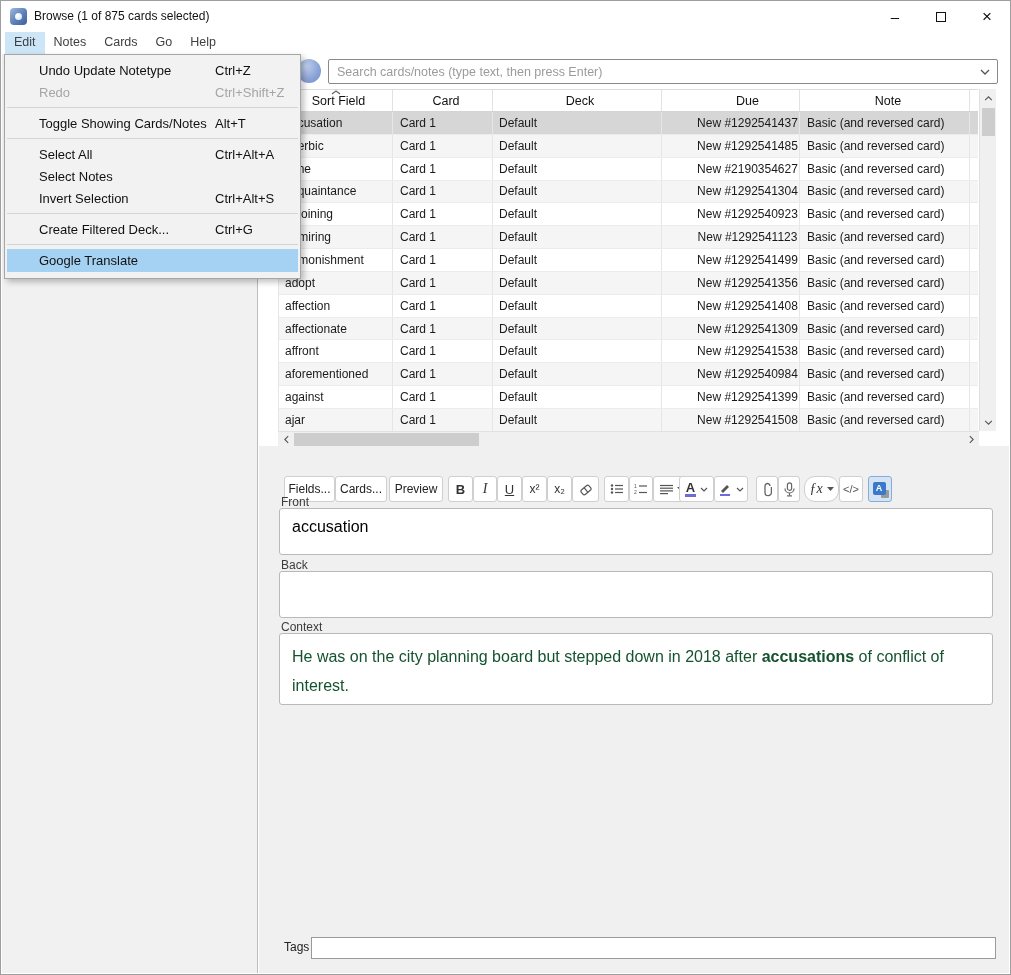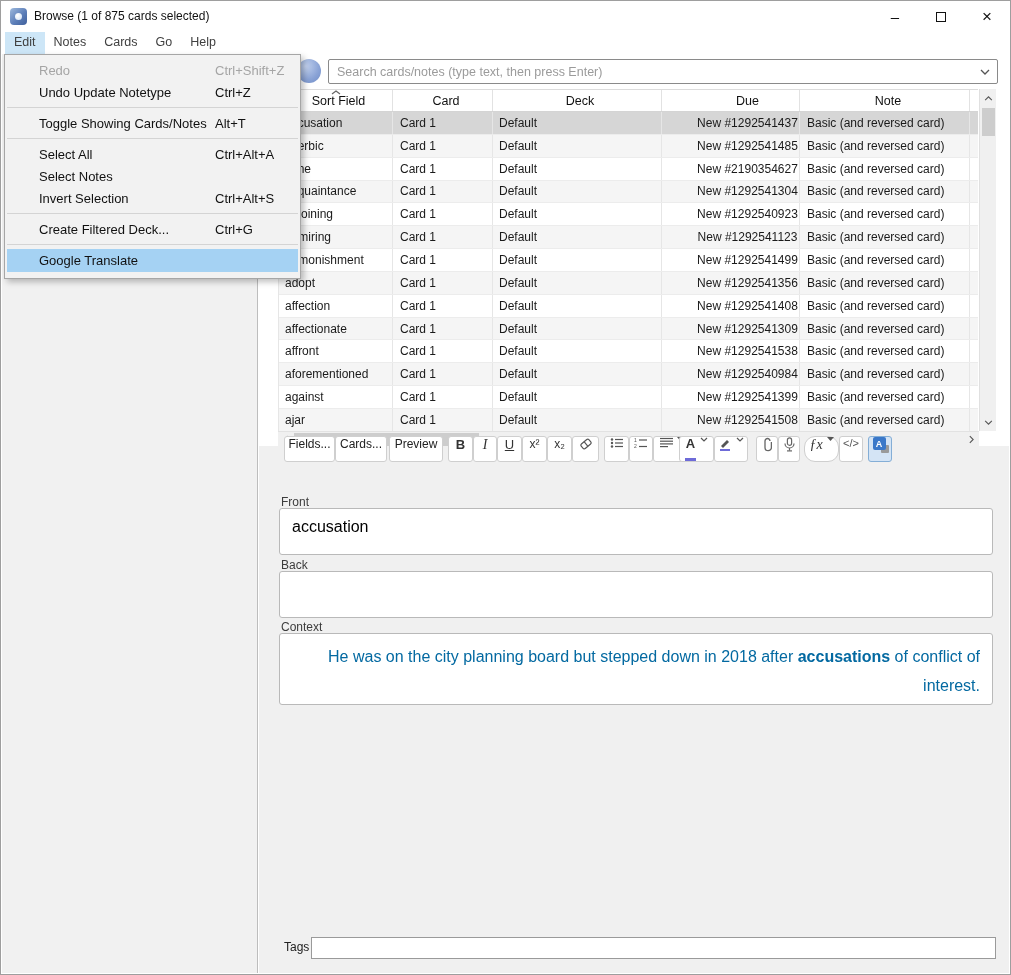--- a/index.html
+++ b/index.html
@@ -55,40 +55,40 @@
   .c2{width:169px;padding-left:6px;}
   .c3{width:138px;justify-content:center;padding-left:34px;}
   .c4{width:170px;padding-left:7px;}
   
   .vscroll{position:absolute;left:720px;top:35px;width:17px;height:342px;background:#f0f0f0;border-left:1px solid #e0e0e0;}
   .vthumb{position:absolute;left:2px;top:19px;width:13px;height:28px;background:#cdcdcd;}
   .sarrow{position:absolute;display:flex;align-items:center;justify-content:center;color:#555;}
   .hscroll{position:absolute;left:19px;top:377px;width:701px;height:15px;background:#f0f0f0;border-top:1px solid #e2e2e2;}
   .hthumb{position:absolute;left:16px;top:1px;width:185px;height:13px;background:#cdcdcd;}
   
-  .tb-btn{position:absolute;top:382px;height:26px;background:#fff;border:1px solid #cfcfcf;border-radius:3px;
-    display:flex;justify-content:center;font-size:12px;color:#333;}
+  .tb-btn{position:absolute;top:422px;height:26px;background:#fff;border:1px solid #cfcfcf;border-radius:3px;
+    display:flex;align-items:center;justify-content:center;font-size:12px;color:#333;}
   .tb-label{font-size:12px;color:#222;}
   .tb-bold{font-weight:bold;font-size:13px;}
   .tb-italic{font-style:italic;font-family:"Liberation Serif",serif;font-size:14px;}
   .tb-under{text-decoration:underline;font-size:13px;}
   .tb-script{font-size:12px;}
   .caret-pad{margin-left:4px;}
   .color-A{font-size:13px;font-weight:bold;color:#333;border-bottom:3px solid #6e6bd8;line-height:13px;padding:0 1px;}
   .tb-translate{background:#d4e4f5;border-color:#84aed6;}
   .gt-badge{position:relative;width:15px;height:15px;}
   .gt-badge .gray{position:absolute;right:-1px;bottom:-1px;width:8px;height:8px;background:#9a9a9a;border-radius:1px;}
   .gt-badge .blue{position:absolute;left:0;top:0;width:13px;height:13px;background:#3a78c9;border-radius:2px;
     color:#fff;font-size:9px;font-weight:bold;display:flex;align-items:center;justify-content:center;}
   
   .field-label{position:absolute;left:22px;font-size:12px;color:#3c3c3c;}
   .field-box{position:absolute;left:20px;width:714px;background:#fff;border:1px solid #b9b9b9;border-radius:3px;}
   .front-box{top:454px;height:47px;padding:9px 12px;font-size:16px;color:#000;}
   .back-box{top:517px;height:47px;}
-  .context-box{top:579px;height:72px;padding:8px 12px;font-size:16px;color:#0369a1;line-height:29px;text-align:right;}
+  .context-box{top:579px;height:72px;padding:8px 12px;font-size:16px;color:#14532d;line-height:29px;}
   .tags-label{position:absolute;left:25px;top:886px;font-size:12px;color:#222;}
   .tags-input{position:absolute;left:52px;top:883px;width:685px;height:22px;background:#fff;border:1px solid #9a9a9a;}
   
   .menu-popup{position:absolute;left:3px;top:53px;width:297px;background:#f2f2f2;border:1px solid #a6a6a6;
     box-shadow:3px 3px 6px rgba(0,0,0,0.25);padding:4px 0 6px 0;z-index:20;}
   .menu-item{position:relative;height:22px;display:flex;align-items:center;padding-left:34px;font-size:13px;color:#111;}
   .mi-shortcut{position:absolute;left:210px;font-size:13px;color:#111;}
   .menu-item.disabled,.menu-item.disabled .mi-shortcut{color:#a5a5a5;}
   .menu-item.highlighted{background:#a5d2f3;margin:0 2px;padding-left:32px;height:23px;}
   .menu-sep{height:1px;background:#d4d4d4;margin:4px 2px;}
@@ -431,27 +431,27 @@
     <div class="field-label" style="top:566px;">Context</div>
     <div class="field-box context-box">
       <span>He was on the city planning board but stepped down in 2018 after </span><b>accusations</b><span> of conflict of interest.</span>
     </div>
 
     <div class="tags-label">Tags</div>
     <div class="tags-input"><span></span></div>
   </div>
 
   <div class="menu-popup">
+      <div class="menu-item">
+        <span class="mi-label">Undo Update Notetype</span>
+        <span class="mi-shortcut">Ctrl+Z</span>
+      </div>
       <div class="menu-item disabled">
         <span class="mi-label">Redo</span>
         <span class="mi-shortcut">Ctrl+Shift+Z</span>
-      </div>
-      <div class="menu-item">
-        <span class="mi-label">Undo Update Notetype</span>
-        <span class="mi-shortcut">Ctrl+Z</span>
       </div>
       <div class="menu-sep"></div>
       <div class="menu-item">
         <span class="mi-label">Toggle Showing Cards/Notes</span>
         <span class="mi-shortcut">Alt+T</span>
       </div>
       <div class="menu-sep"></div>
       <div class="menu-item">
         <span class="mi-label">Select All</span>
         <span class="mi-shortcut">Ctrl+Alt+A</span>

